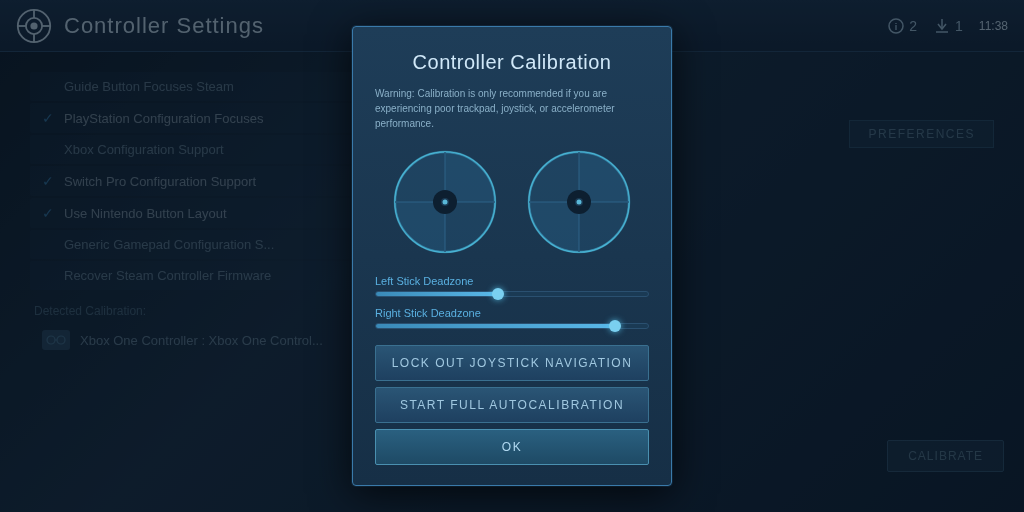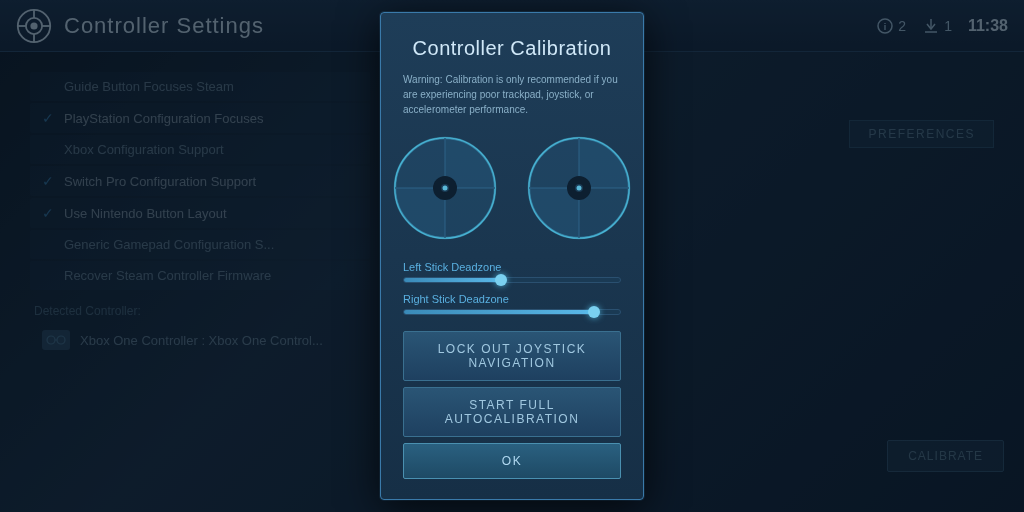--- a/index.html
+++ b/index.html
@@ -58,22 +58,22 @@
     }
 
     .header-icon-group {
       display: flex;
       align-items: center;
       gap: 4px;
     }
 
     .header-clock {
       color: #c8dff0;
-      font-size: 16px;
-      font-weight: bold;
+      font-size: 12px;
+      font-weight: normal;
     }
 
     
     .bg-content {
       position: absolute;
       top: 52px;
       left: 0;
       right: 0;
       bottom: 0;
       padding: 20px 30px;
@@ -174,21 +174,21 @@
       display: flex;
       align-items: center;
       justify-content: center;
     }
 
     
     .modal {
       background: linear-gradient(180deg, #1e3d58 0%, #162f46 100%);
       border: 1.5px solid #3a7aaa;
       border-radius: 4px;
-      width: 264px;
+      width: 320px;
       padding: 24px 22px 20px;
       box-shadow: 0 8px 40px rgba(0,0,0,0.7), 0 0 0 1px rgba(60,130,180,0.2);
     }
 
     .modal-title {
       color: #d0e8f8;
       font-size: 20px;
       font-weight: 300;
       text-align: center;
       margin-bottom: 12px;
@@ -353,21 +353,21 @@
       </div>
       <div class="bg-setting-item">
         <span class="checkmark"> </span>
         <span>Generic Gamepad Configuration S...</span>
       </div>
       <div class="bg-setting-item">
         <span class="checkmark"> </span>
         <span>Recover Steam Controller Firmware</span>
       </div>
     </div>
-  <div class="bg-section-label">Detected Controller:</div>
+  <div class="bg-section-label">Detected Calibration:</div>
   <div class="bg-controller-item">
     <div class="controller-icon-bg">
       <svg width="20" height="14" viewBox="0 0 20 14" fill="#6aaad0">
         <rect x="1" y="3" width="8" height="8" rx="4" fill="none" stroke="#6aaad0" stroke-width="1.2"></rect>
         <rect x="11" y="3" width="8" height="8" rx="4" fill="none" stroke="#6aaad0" stroke-width="1.2"></rect>
         <line x1="9" y1="7" x2="11" y2="7" stroke="#6aaad0" stroke-width="1.2"></line>
       </svg>
     </div>
     <span>Xbox One Controller : Xbox One Control...</span>
   </div>

